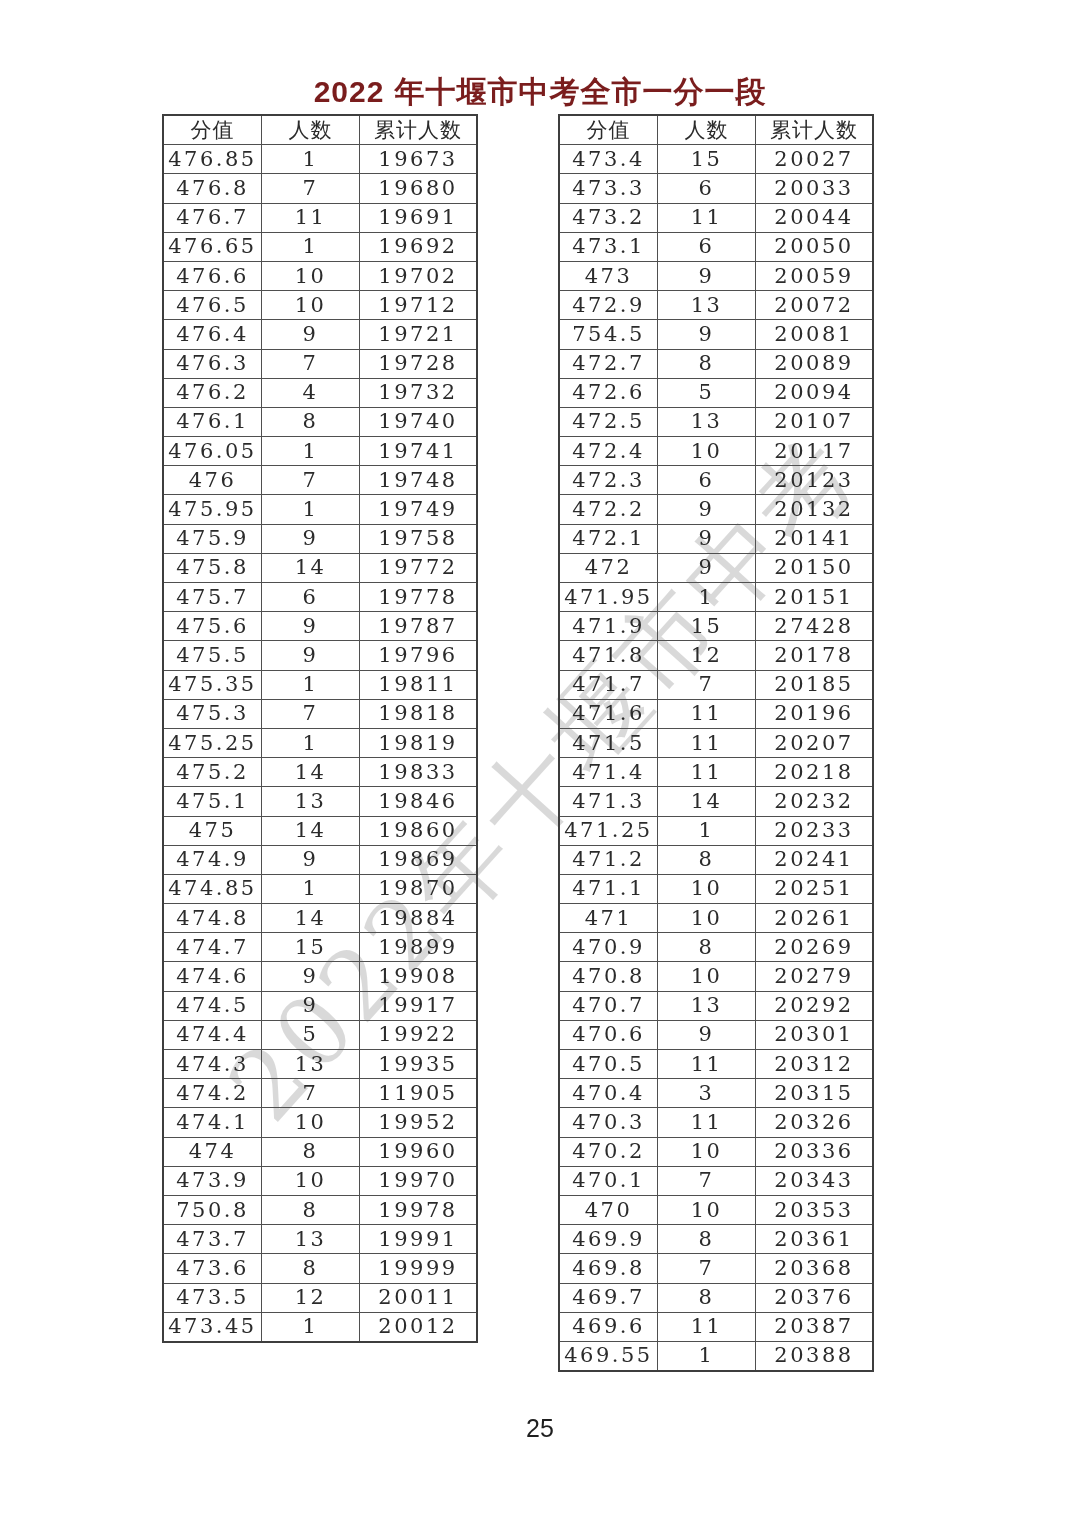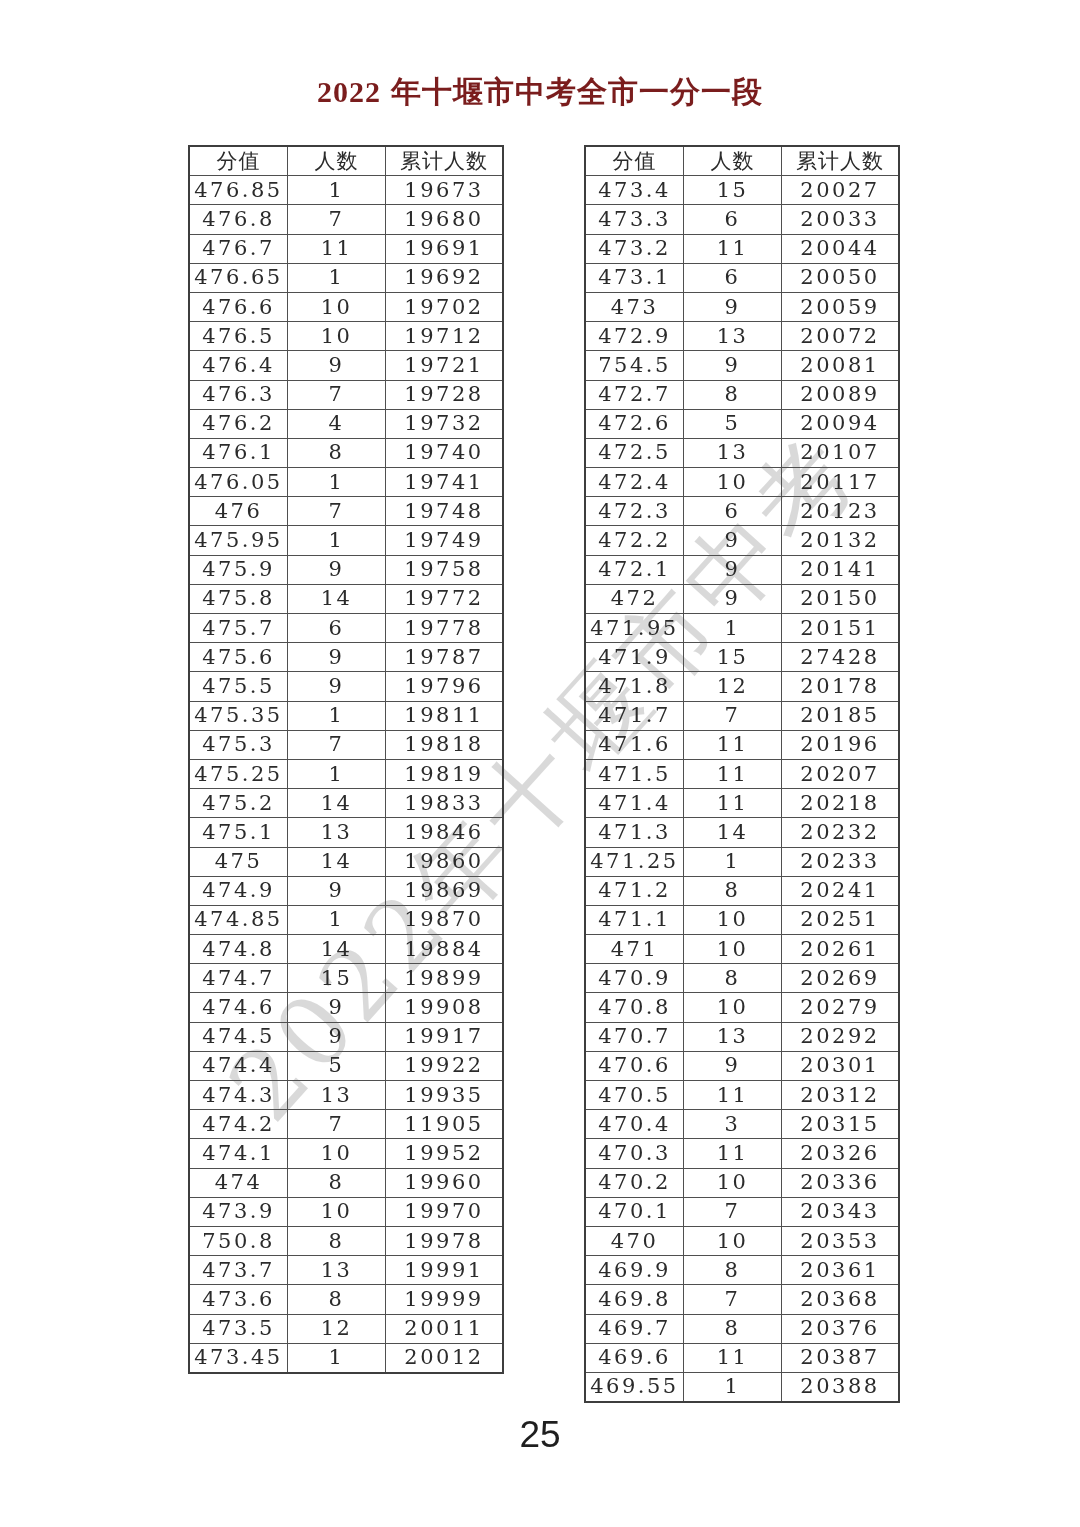--- a/index.html
+++ b/index.html
@@ -14,43 +14,43 @@
     font-size:96px; letter-spacing:6px; white-space:nowrap;
     color:rgba(0,0,0,0.15); z-index:1; font-weight:normal;
     font-family:"DejaVu Serif","Liberation Serif",serif;
   }
   .title {
     position:absolute; top:72px; left:0; width:100%; margin:0;
     text-align:center; font-size:30px; font-weight:bold;
     color:#7a1d1d; letter-spacing:1px; z-index:2;
   }
   .title-year {
-    font-family:Liberation Serif, serif;
+    font-family:Liberation Sans, sans-serif;
     margin-right:10px;
   }
   .score-table {
-    position:absolute; top:145px; width:314px; z-index:2;
+    position:absolute; top:114px; width:314px; z-index:2;
     border-collapse:collapse; table-layout:fixed;
-    background:transparent; border:2px solid #3e3e3e;margin-left:26px;
+    background:transparent; border:2px solid #3e3e3e;
   }
   .score-table.left  { left:162px; }
   .score-table.right { left:558px; }
   .score-table th, .score-table td {
     border:1px solid #4f4f4f; height:28.2px; padding:0;
     text-align:center; vertical-align:middle;
     font-size:21px; font-weight:normal; color:#2b2b2b;
     letter-spacing:2.5px; line-height:1; overflow:hidden;
   }
   .score-table th:nth-child(1), .score-table td:nth-child(1) { width:97px; }
   .score-table th:nth-child(2), .score-table td:nth-child(2) { width:97px; }
   .score-table th:nth-child(3), .score-table td:nth-child(3) { width:116px; }
   .score-table th { letter-spacing:1px; }
   .page-number {
     position:absolute; top:1414px; left:0; width:100%;
-    text-align:center; font-size:37px; color:#1f1f1f; z-index:2;
+    text-align:center; font-size:25px; color:#1f1f1f; z-index:2;
     font-family:"Liberation Sans","DejaVu Sans",sans-serif;
   }
 </style>
 </head>
 <body>
 
 <div class="page">
 
   <div class="watermark">2022年十堰市中考</div>
 

